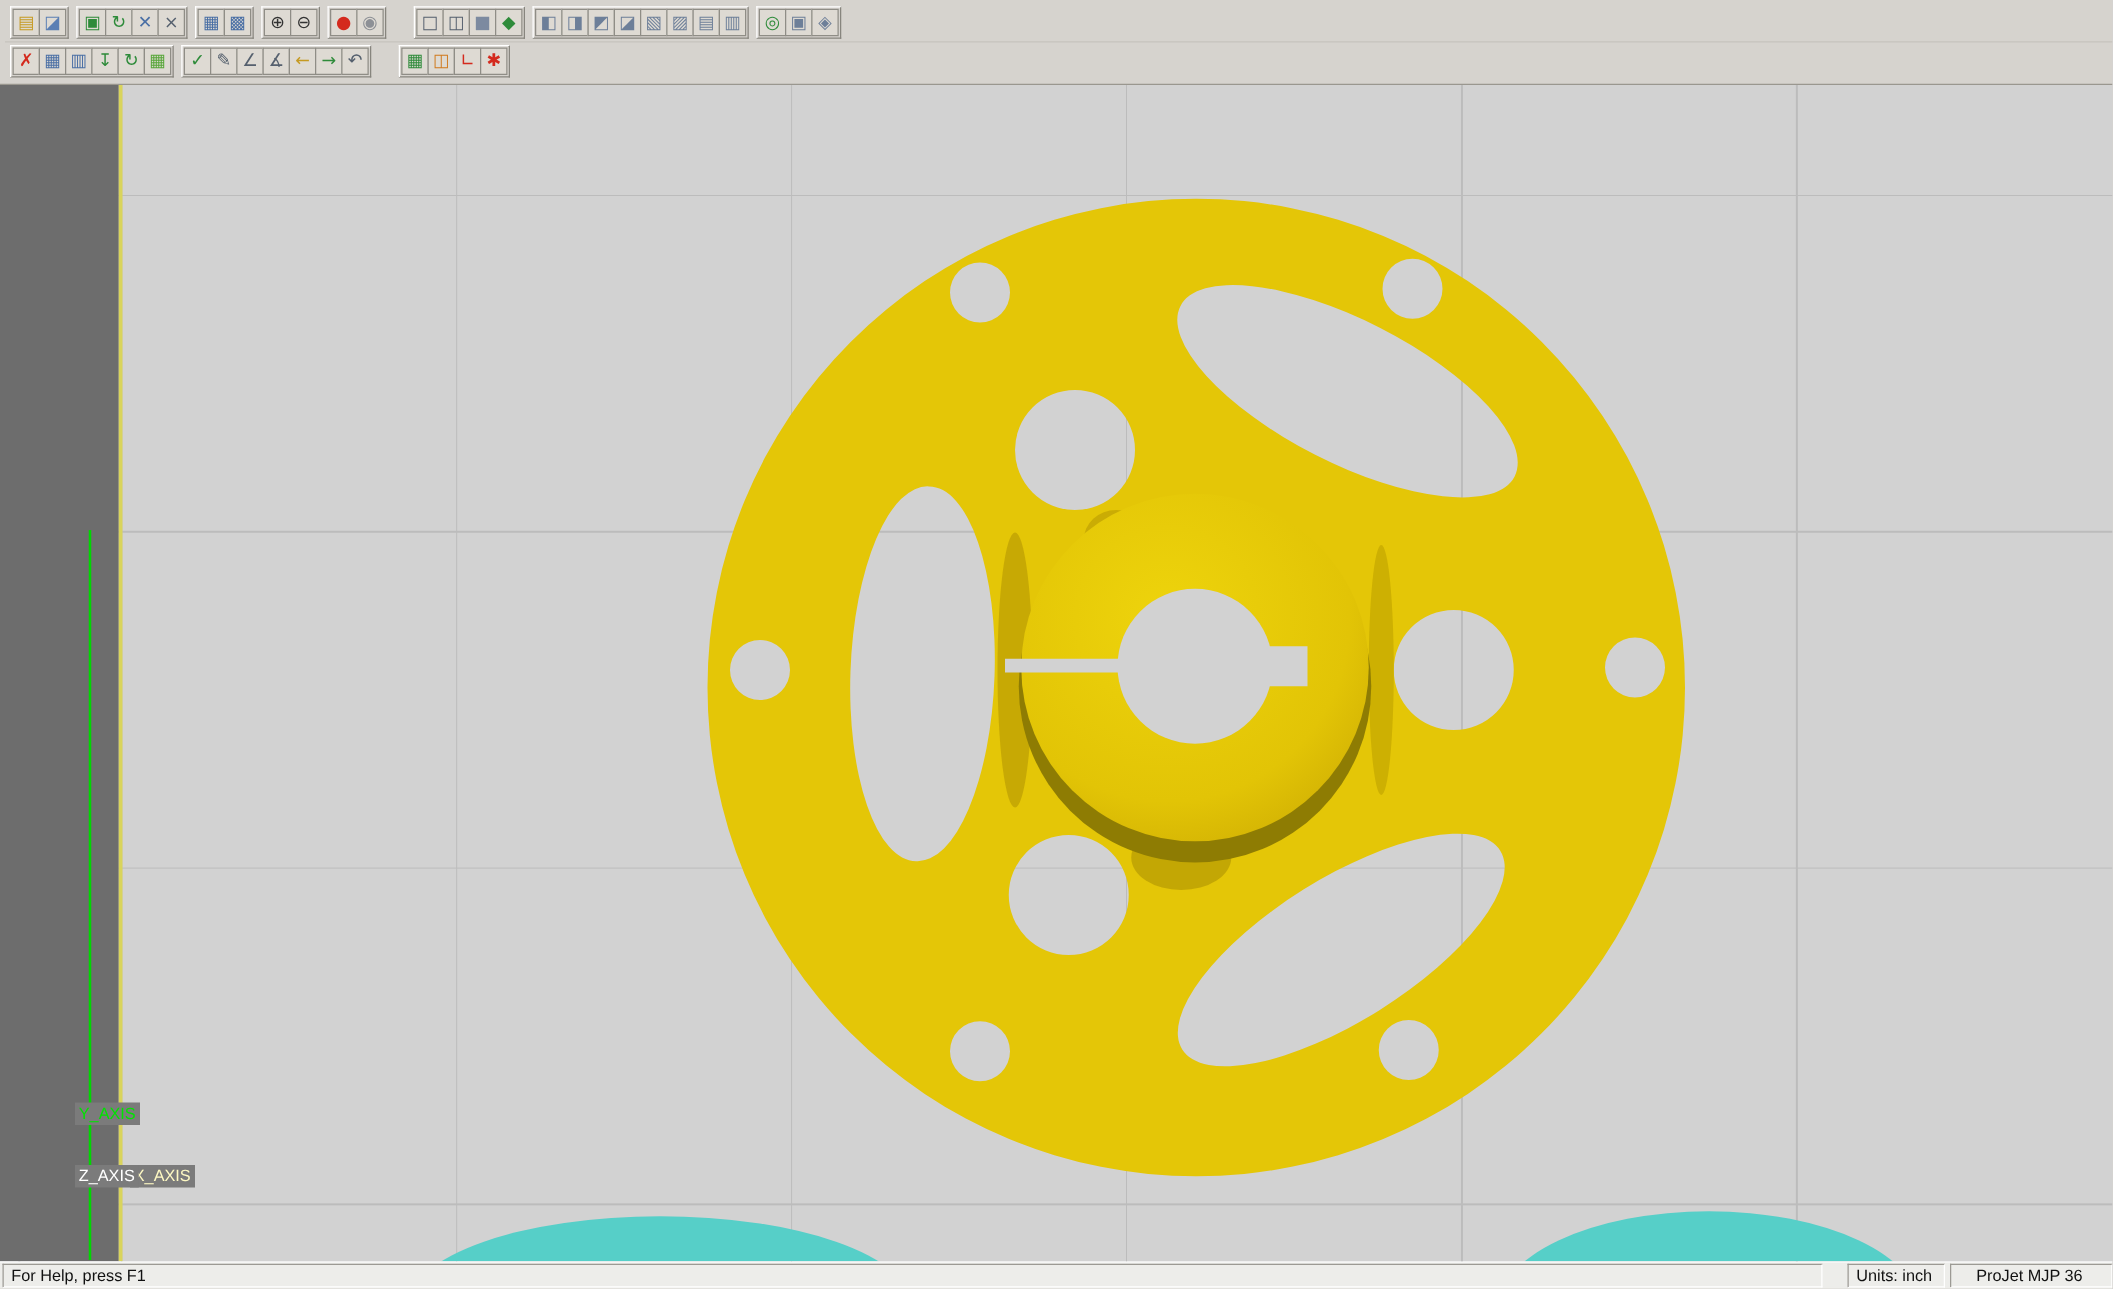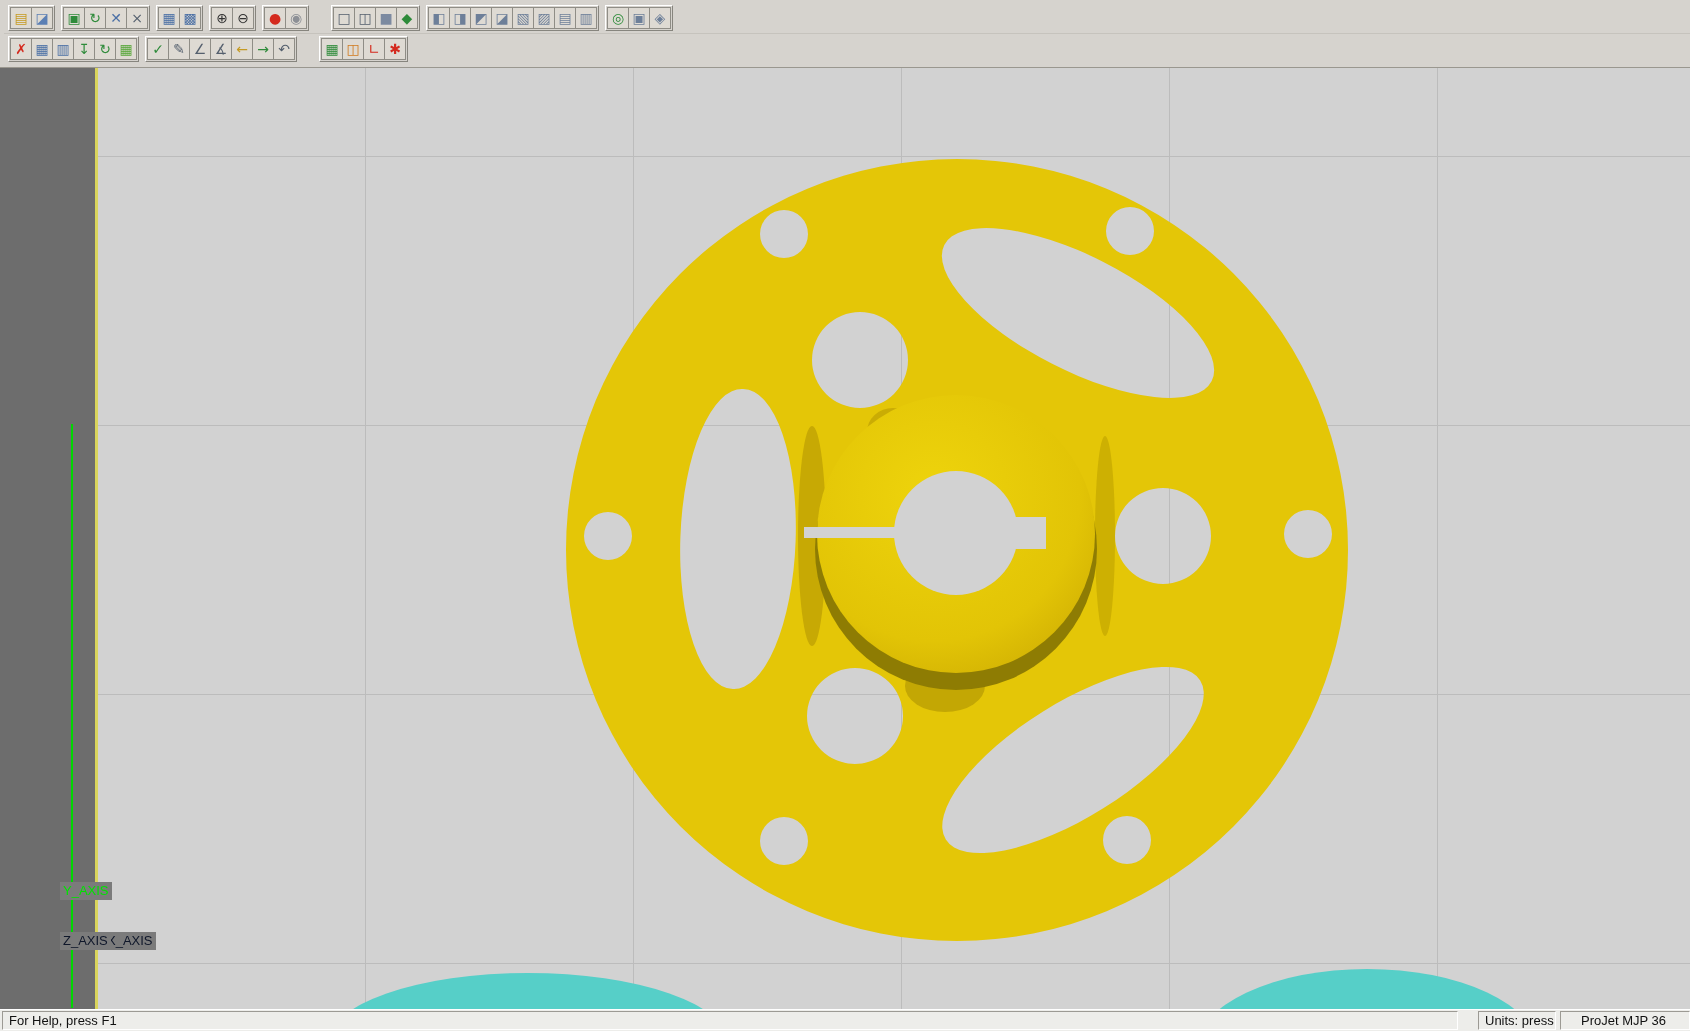--- a/index.html
+++ b/index.html
@@ -77,22 +77,22 @@
   }
   .axis-label {
     position: absolute;
     font-size: 13px;
     line-height: 16px;
     padding: 1px 3px;
     background: #7b7b7b;
     white-space: nowrap;
   }
   .axis-label.y { left: 60px; top: 814px; color: #00e400; }
-  .axis-label.x { left: 104px; top: 864px; color: #0f172a; }
-  .axis-label.z { left: 60px; top: 864px; color: #0f172a; }
+  .axis-label.x { left: 104px; top: 864px; color: #fef9c3; }
+  .axis-label.z { left: 60px; top: 864px; color: #ffffff; }
 
   
   .statusbar {
     height: 22px;
     background: #ededea;
     border-top: 1px solid #ffffff;
     display: flex;
     align-items: stretch;
     padding: 1px 0 1px 2px;
     font-size: 13px;
@@ -324,15 +324,15 @@
   <div class="platform-edge"></div>
 
   <div class="axis-line"></div>
   <div class="axis-label y">Y_AXIS</div>
   <div class="axis-label x">X_AXIS</div>
   <div class="axis-label z">Z_AXIS</div>
 </div>
 
 <div class="statusbar">
   <div class="sb-pane sb-help">For Help, press F1</div>
-  <div class="sb-pane sb-units">Units: press</div>
+  <div class="sb-pane sb-units">Units: inch</div>
   <div class="sb-pane sb-printer">ProJet MJP 36</div>
 </div>
 
 </body></html>

